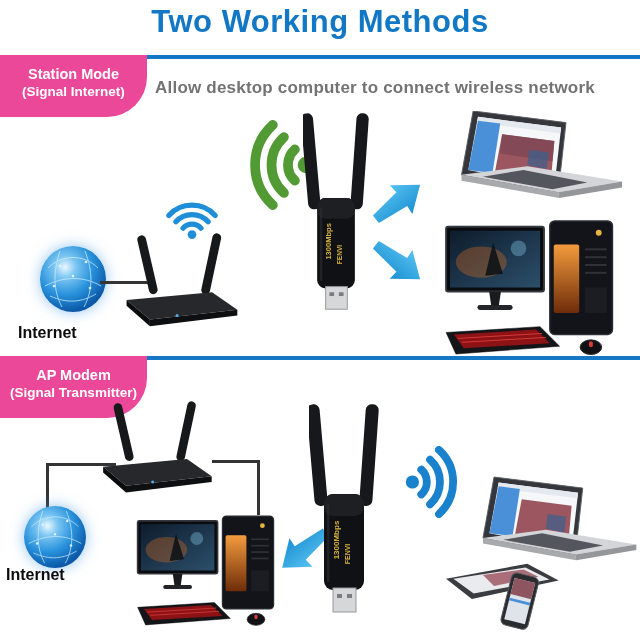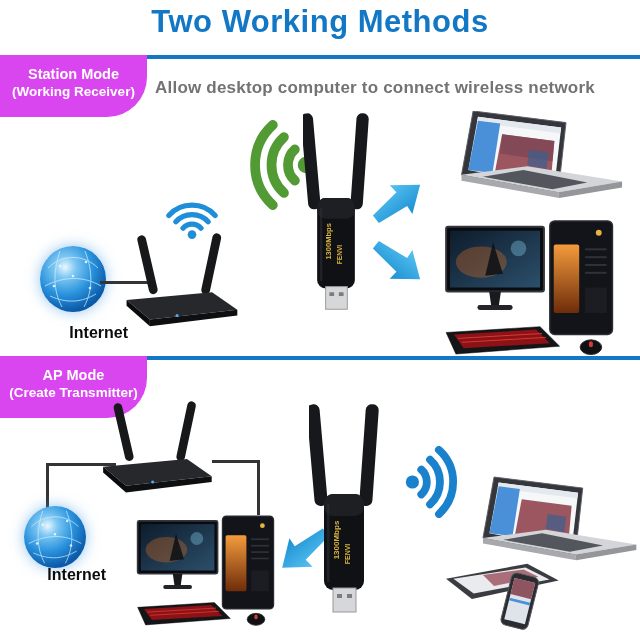--- a/index.html
+++ b/index.html
@@ -1,47 +1,47 @@
 <!DOCTYPE html>
 <html><head>
 <meta charset="utf-8">
 <style>
   html,body{margin:0;padding:0;background:#fff;font-family:"Liberation Sans",sans-serif;}
   .canvas{position:relative;width:640px;height:640px;background:#fff;overflow:hidden;}
   .title{position:absolute;left:0;right:0;top:4px;margin:0;text-align:center;
          font-size:31px;font-weight:800;color:#1278c6;letter-spacing:.5px;}
   .hline{position:absolute;left:0;right:0;height:4px;background:#1377c5;}
-  .badge{position:absolute;left:0;width:147px;height:62px;background:#d946ef;
+  .badge{position:absolute;left:0;width:147px;height:62px;background:#ec4899;
          border-radius:0 0 40px 0;color:#fff;text-align:center;box-sizing:border-box;padding-top:10px;}
   .badge-l1{font-size:14.5px;font-weight:700;line-height:18px;}
   .badge-l2{font-size:13.5px;font-weight:700;line-height:18px;}
   .headline{position:absolute;left:140px;right:30px;text-align:center;
             font-size:17px;font-weight:700;color:#737373;letter-spacing:.2px;}
-  .lbl{position:absolute;text-align:right;font-size:16px;font-weight:700;color:#0c0c0c;}
+  .lbl{position:absolute;text-align:left;font-size:16px;font-weight:700;color:#0c0c0c;}
   .globe{position:absolute;border-radius:50%;
          background:radial-gradient(circle at 38% 32%, #eaf8ff 0%, #7cc6f2 18%, #2a93dd 45%, #0c5cab 72%, #083e7e 100%);
          box-shadow:0 0 14px rgba(60,150,225,.55);}
   .globe svg{position:absolute;inset:0;width:100%;height:100%;}
   .cable{position:absolute;background:#343434;}
   .icon{position:absolute;display:flex;align-items:center;justify-content:center;}
   .icon svg{display:block;}
   svg text{font-family:"Liberation Sans",sans-serif;}
 </style>
 </head>
 <body>
 
 <div class="canvas">
 
   <h1 class="title">Two Working Methods</h1>
 
   <div class="hline" style="top:55px;"></div>
 
   <div class="badge" style="top:55px;">
     <div class="badge-l1">Station Mode</div>
-    <div class="badge-l2">(Working Receiver)</div>
+    <div class="badge-l2">(Signal Internet)</div>
   </div>
 
   <div class="headline" style="top:78px;">Allow desktop computer to connect wireless network</div>
 
   <div class="globe" style="left:40px;top:246px;width:66px;height:66px;">
     <svg viewBox="0 0 66 66">
       <g fill="none" stroke="#cfeeff" stroke-width="1" opacity="0.75">
         <path d="M8,22 C22,8 44,8 58,22"></path>
           <path d="M5,40 C24,30 44,30 61,40"></path>
         <path d="M20,5 C13,26 13,44 22,61"></path>
@@ -179,22 +179,22 @@
       <polygon points="10,118 94,113 108,127 20,132" fill="#8c1216"></polygon>
       <path d="M14,122 L100,117 M18,126 L104,121" stroke="#e8453f" stroke-width="1" opacity="0.8" fill="none"></path>
       <ellipse cx="150" cy="131" rx="11" ry="7.5" fill="#101114" stroke="#2c2e33"></ellipse>
       <rect x="148" y="125" width="4" height="6" rx="2" fill="#d33c35"></rect>
     </svg>
   </div>
 
   <div class="hline" style="top:356px;"></div>
 
   <div class="badge" style="top:356px;">
-    <div class="badge-l1">AP Mode</div>
-    <div class="badge-l2">(Create Transmitter)</div>
+    <div class="badge-l1">AP Modem</div>
+    <div class="badge-l2">(Signal Transmitter)</div>
   </div>
 
 
   <div class="icon" style="left:93px;top:400px;width:125px;height:100px;">
     <svg viewBox="0 0 130 105" width="125" height="100">
       <rect x="34" y="2" width="9" height="62" rx="4.5" fill="#17181a" transform="rotate(-13 38 64)"></rect>
       <rect x="86" y="0" width="9" height="64" rx="4.5" fill="#17181a" transform="rotate(12 90 64)"></rect>
       <polygon points="10,70 98,62 124,80 34,90" fill="#26282c"></polygon>
       <polygon points="10,70 10,76 34,97 34,90" fill="#0b0c0d"></polygon>
       <polygon points="34,90 124,80 124,86 34,97" fill="#0e0f11"></polygon>

